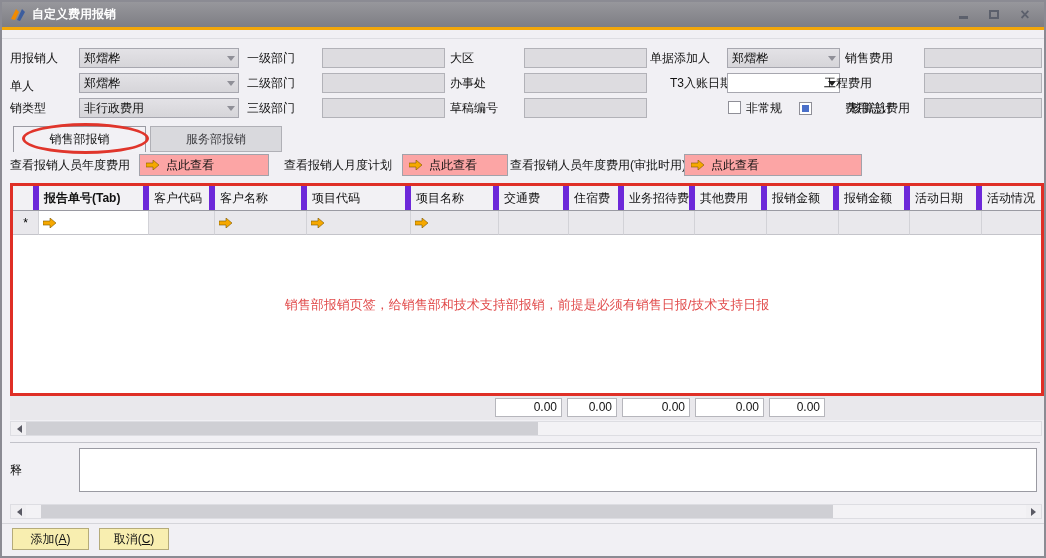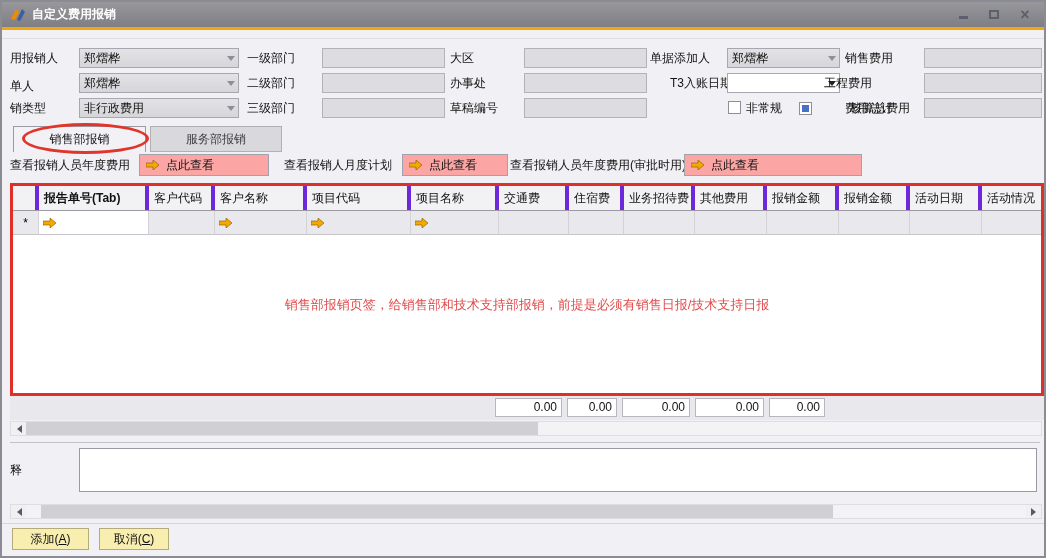--- a/index.html
+++ b/index.html
@@ -32,21 +32,21 @@
   .tab{height:26px;font-size:12px;display:flex;align-items:center;justify-content:center;}
   .tab-active{background:#f2f1f5;border:1px solid #9a9aa2;border-bottom:none;color:#111;z-index:2;}
   .tab-inactive{background:#d9d9dd;border:1px solid #b0b0b6;color:#3c3c40;}
   .ellipse{border:3px solid #e0352b;border-radius:50%;z-index:5;pointer-events:none;}
   
   .qlbl{font-size:12px;color:#111;line-height:22px;white-space:nowrap;}
   .qbox{height:22px;background:#fca5a5;border:1px solid #a2a2aa;display:flex;align-items:center;gap:6px;padding-left:6px;font-size:12px;color:#111;white-space:nowrap;overflow:hidden;}
   
   .grid{left:8px;top:181px;width:1034px;height:213px;border:3px solid #df2f26;background:#ffffff;overflow:hidden;}
   .thead{display:flex;height:25px;background:#f2f1f4;border-bottom:1px solid #9a9aa2;}
-  .th{font-size:12px;line-height:24px;padding-left:5px;border-right:4px solid #6d28d9;color:#111;white-space:nowrap;overflow:hidden;flex:none;}
+  .th{font-size:12px;line-height:24px;padding-left:5px;border-right:6px solid #6d28d9;color:#111;white-space:nowrap;overflow:hidden;flex:none;}
   .trow{display:flex;height:24px;}
   .td{border-right:1px solid #d2d2d7;border-bottom:1px solid #c4c4ca;background:#e9e8ec;flex:none;display:flex;align-items:center;padding-left:4px;font-size:12px;overflow:hidden;}
   .td.white{background:#ffffff;}
   .td.center{justify-content:center;padding-left:0;}
   .c0{width:26px}.c1{width:110px}.c2{width:66px}.c3{width:92px}.c4{width:104px}.c5{width:88px}
   .c6{width:70px}.c7{width:55px}.c8{width:71px}.c9{width:72px}.c10{width:72px}.c11{width:71px}.c12{width:72px}.c13{width:90px}
   .annotation{position:absolute;left:0;top:110px;width:100%;text-align:center;color:#e14b4b;font-size:13px;}
   
   .totalsbar{left:8px;top:394px;width:1034px;height:24px;background:#e9e8ec;}
   .totbox{position:absolute;top:2px;height:19px;background:#fff;border:1px solid #b6b6bc;font-size:12px;line-height:17px;text-align:right;padding-right:4px;color:#111;}

